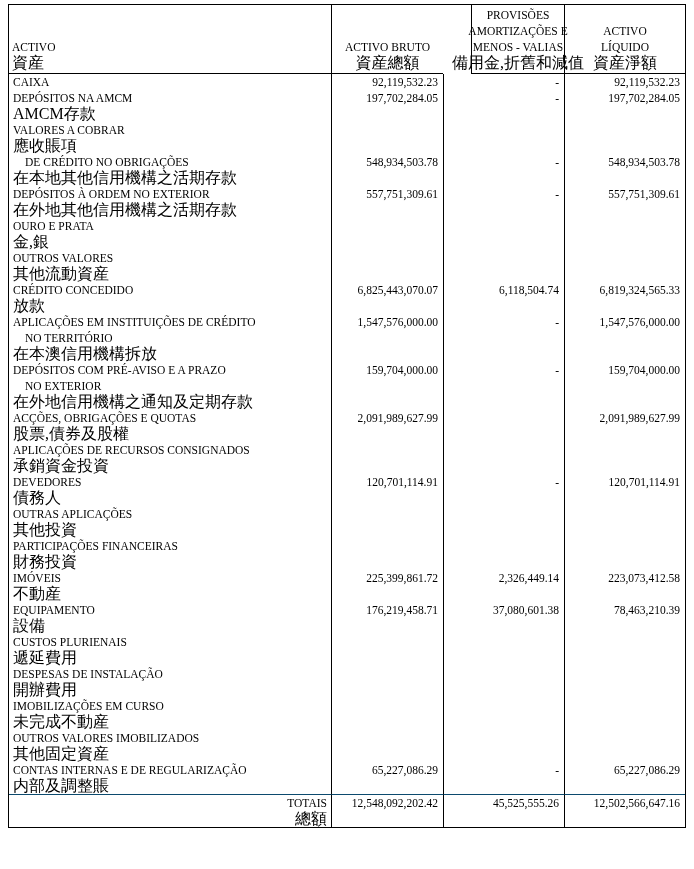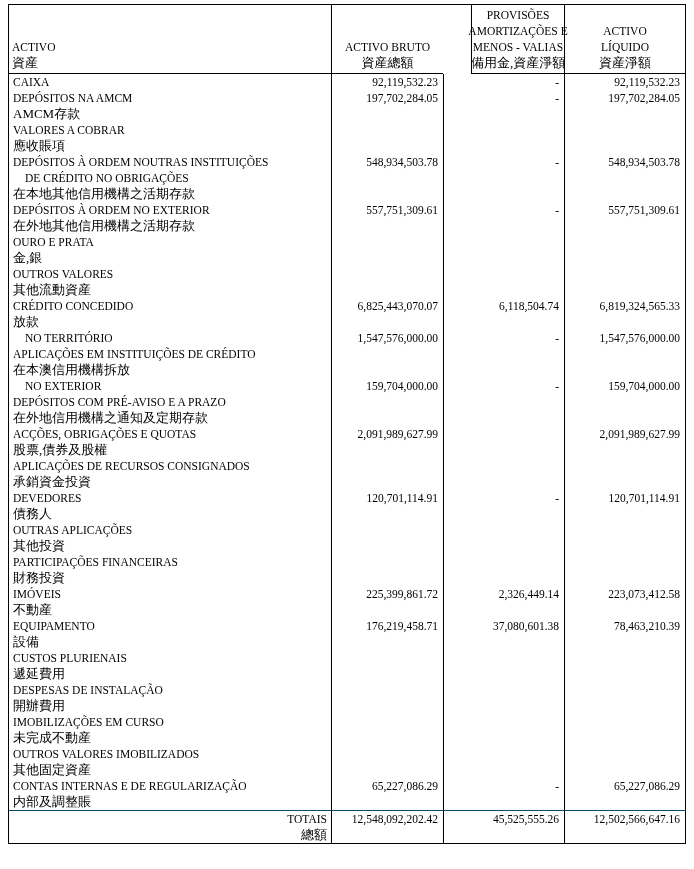--- a/index.html
+++ b/index.html
@@ -38,21 +38,21 @@
     flex-direction: column;
     padding: 2px 3px;
   }
   .hdr-left { justify-content: flex-end; text-align: left; }
   .hdr-center { align-items: center; text-align: center; }
   .hdr-end { justify-content: flex-end; }
   .hdr-start { justify-content: space-between; margin-left: 28px; }
 
   
   .pt { font-size: 11.5px; line-height: 16px; white-space: nowrap; }
-  .cn { font-size: 13px; line-height: 16px; white-space: nowrap; }
+  .cn { font-size: 16px; line-height: 16px; white-space: nowrap; }
   .cont { padding-left: 12px; }
 
   
   .desc { padding: 0 3px 0 4px; }
   .num {
     text-align: right;
     padding: 0 5px 0 2px;
     font-size: 11.5px;
     line-height: 16px;
   }
@@ -74,21 +74,21 @@
 
     <div class="cell hdr c2 hdr-center hdr-end">
       <div class="pt">ACTIVO BRUTO</div>
       <div class="cn">資産總額</div>
     </div>
 
     <div class="cell hdr c3 hdr-center hdr-start">
       <div class="pt">PROVISÕES</div>
       <div class="pt">AMORTIZAÇÕES E</div>
       <div class="pt">MENOS - VALIAS</div>
-      <div class="cn">備用金,資産淨額</div>
+      <div class="cn">備用金,折舊和減值</div>
     </div>
 
     <div class="cell hdr c4 hdr-center hdr-end">
       <div class="pt">ACTIVO</div>
       <div class="pt">LÍQUIDO</div>
       <div class="cn">資産淨額</div>
     </div>
 
     <div class="cell body c1 desc">
         <div class="pt">CAIXA</div>
@@ -104,21 +104,20 @@
       <div class="cell body num c3">-</div>
       <div class="cell body num c4">197,702,284.05</div>
       <div class="cell body c1 desc">
         <div class="pt">VALORES A COBRAR</div>
         <div class="cn">應收賬項</div>
       </div>
       <div class="cell body num c2"></div>
       <div class="cell body num c3"></div>
       <div class="cell body num c4"></div>
       <div class="cell body c1 desc">
-        <div class="pt">DEPÓSITOS À ORDEM NOUTRAS INSTITUIÇÕES</div>
         <div class="pt cont">DE CRÉDITO NO OBRIGAÇÕES</div>
         <div class="cn">在本地其他信用機構之活期存款</div>
       </div>
       <div class="cell body num c2">548,934,503.78</div>
       <div class="cell body num c3">-</div>
       <div class="cell body num c4">548,934,503.78</div>
       <div class="cell body c1 desc">
         <div class="pt">DEPÓSITOS À ORDEM NO EXTERIOR</div>
         <div class="cn">在外地其他信用機構之活期存款</div>
       </div>
@@ -140,30 +139,30 @@
       <div class="cell body num c3"></div>
       <div class="cell body num c4"></div>
       <div class="cell body c1 desc">
         <div class="pt">CRÉDITO CONCEDIDO</div>
         <div class="cn">放款</div>
       </div>
       <div class="cell body num c2">6,825,443,070.07</div>
       <div class="cell body num c3">6,118,504.74</div>
       <div class="cell body num c4">6,819,324,565.33</div>
       <div class="cell body c1 desc">
+        <div class="pt">APLICAÇÕES EM INSTITUIÇÕES DE CRÉDITO</div>
         <div class="pt cont">NO TERRITÓRIO</div>
-        <div class="pt">APLICAÇÕES EM INSTITUIÇÕES DE CRÉDITO</div>
         <div class="cn">在本澳信用機構拆放</div>
       </div>
       <div class="cell body num c2">1,547,576,000.00</div>
       <div class="cell body num c3">-</div>
       <div class="cell body num c4">1,547,576,000.00</div>
       <div class="cell body c1 desc">
+        <div class="pt">DEPÓSITOS COM PRÉ-AVISO E A PRAZO</div>
         <div class="pt cont">NO EXTERIOR</div>
-        <div class="pt">DEPÓSITOS COM PRÉ-AVISO E A PRAZO</div>
         <div class="cn">在外地信用機構之通知及定期存款</div>
       </div>
       <div class="cell body num c2">159,704,000.00</div>
       <div class="cell body num c3">-</div>
       <div class="cell body num c4">159,704,000.00</div>
       <div class="cell body c1 desc">
         <div class="pt">ACÇÕES, OBRIGAÇÕES E QUOTAS</div>
         <div class="cn">股票,債券及股權</div>
       </div>
       <div class="cell body num c2">2,091,989,627.99</div>

